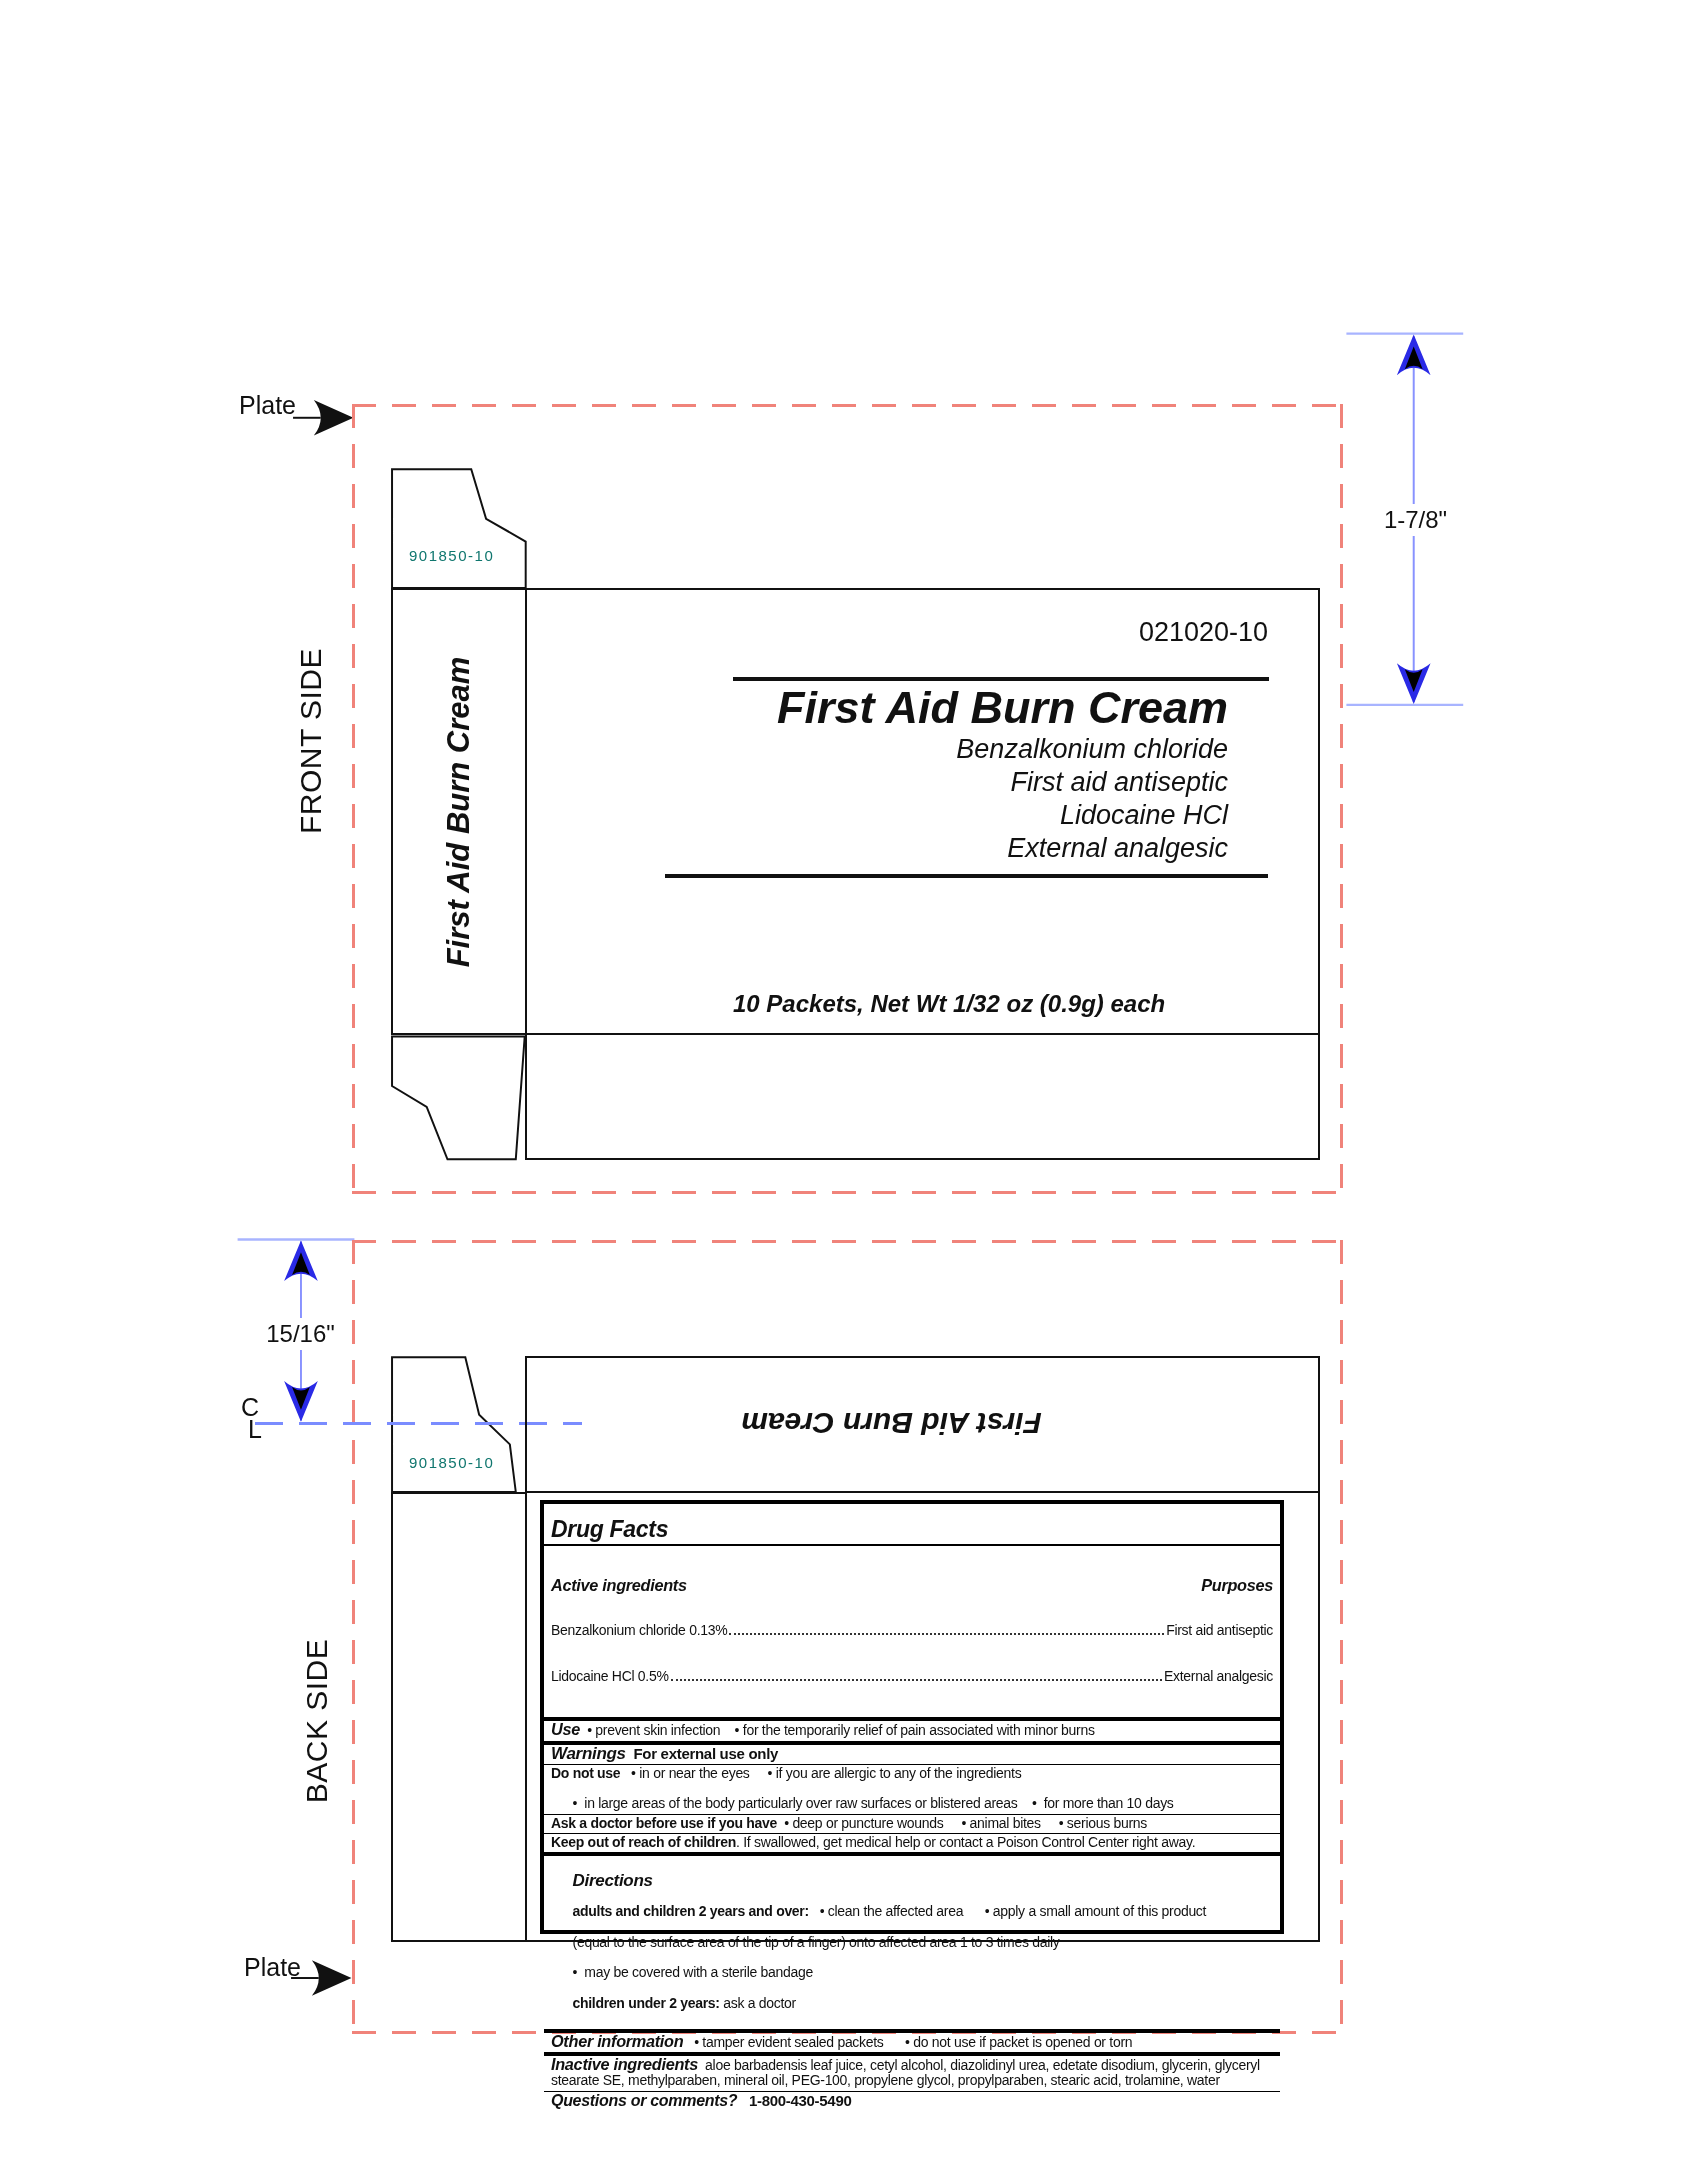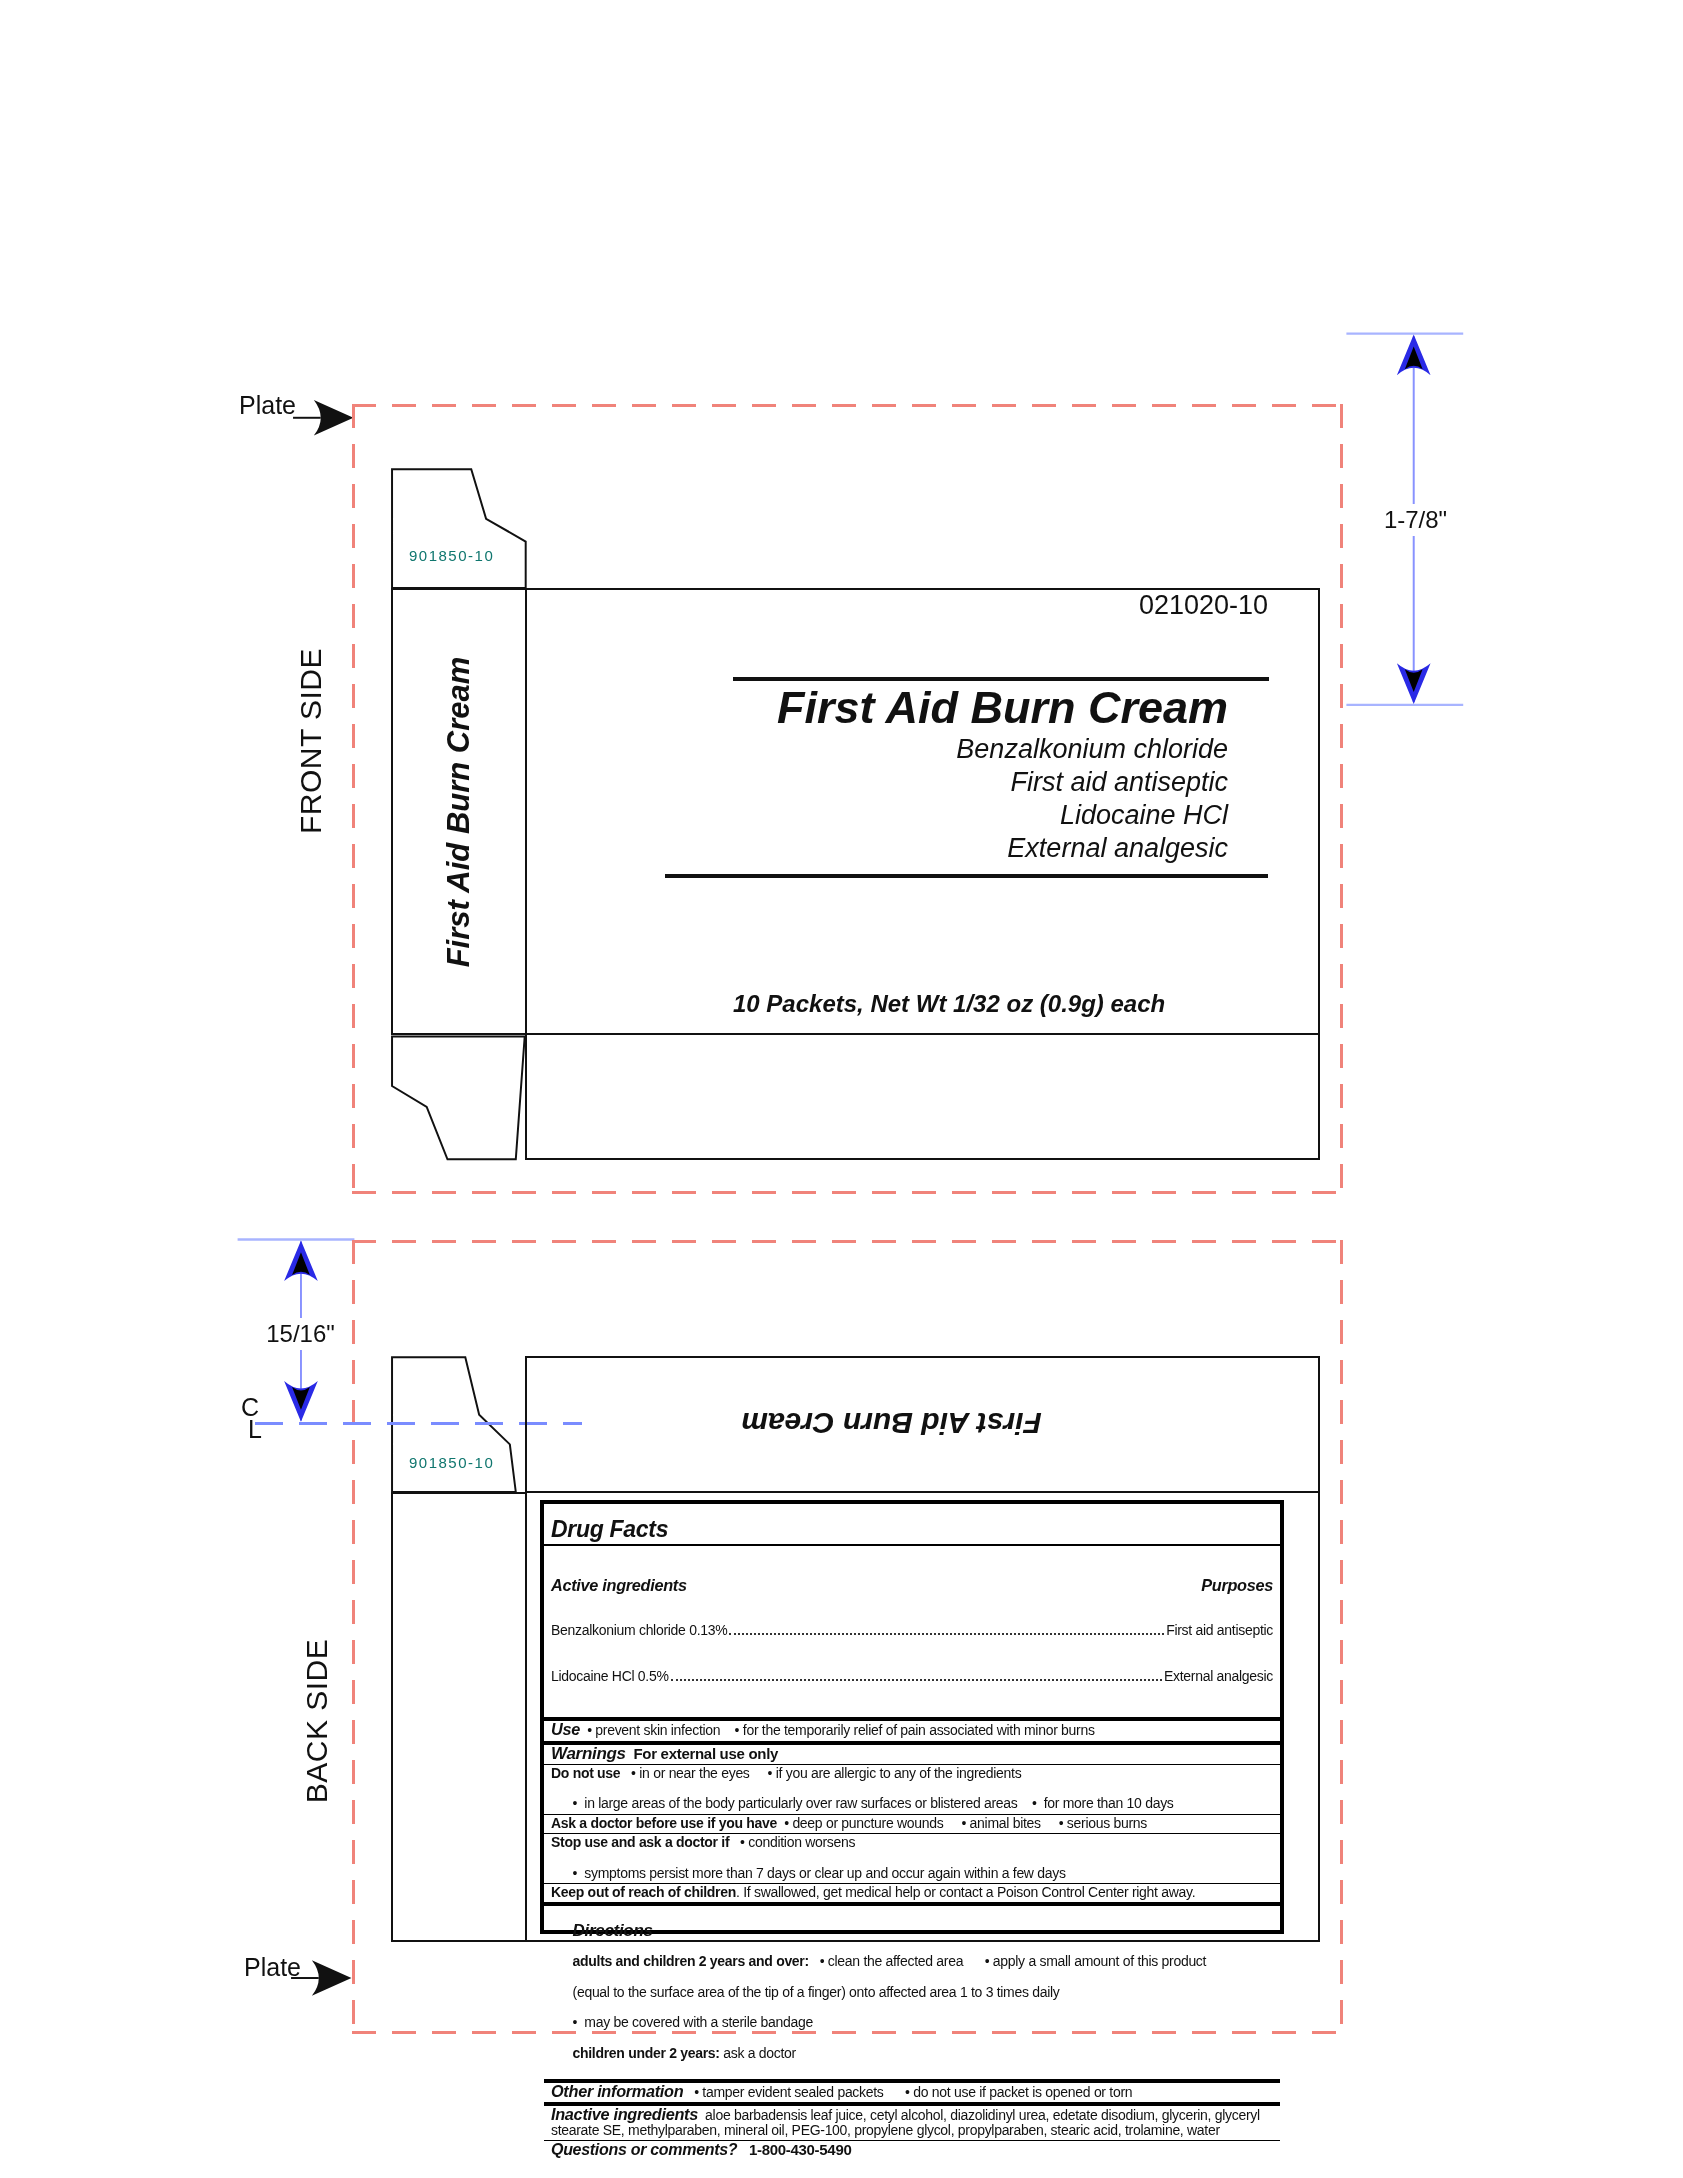--- a/index.html
+++ b/index.html
@@ -95,21 +95,21 @@
 
   <div class="plate-lbl" style="left:239px;top:391px;">Plate</div>
   <div class="vlabel" style="left:172px;top:724px;width:277px;">FRONT SIDE</div>
 
   <div class="flapcode" style="left:409px;top:547px;">901850-10</div>
   <div class="panel" style="left:391px;top:588px;width:136px;height:447px;"></div>
   <div class="spine-title" style="left:300px;top:794px;width:317px;">First Aid Burn Cream</div>
   <div class="panel" style="left:525px;top:588px;width:795px;height:447px;"></div>
   <div class="panel" style="left:525px;top:1033px;width:795px;height:127px;"></div>
 
-  <div class="partnum" style="left:1030px;top:590px;width:238px;">021020-10</div>
+  <div class="partnum" style="left:1030px;top:617px;width:238px;">021020-10</div>
   <div class="hrule" style="left:733px;top:677px;width:536px;height:4px;"></div>
 
   <div class="fp-right" style="left:634px;top:683px;width:594px;">
     <div class="fp-title">First Aid Burn Cream</div>
     <div class="fp-sub">Benzalkonium chloride</div>
     <div class="fp-sub">First aid antiseptic</div>
     <div class="fp-sub">Lidocaine HCl</div>
     <div class="fp-sub">External analgesic</div>
   </div>
 
@@ -161,22 +161,20 @@
 
     <div class="df-row bb3"><span class="df-h">Use</span><span>  • prevent skin infection    • for the temporarily relief of pain associated with minor burns</span></div>
 
     <div class="df-row bb1"><span class="df-h2">Warnings</span><span class="df-b" style="font-size:15px;">  For external use only</span></div>
 
     <div class="df-row bb1"><span class="df-b">Do not use</span><span>   • in or near the eyes     • if you are allergic to any of the ingredients</span><br>
       <span>•  in large areas of the body particularly over raw surfaces or blistered areas    •  for more than 10 days</span></div>
 
     <div class="df-row bb1"><span class="df-b">Ask a doctor before use if you have</span><span>  • deep or puncture wounds     • animal bites     • serious burns</span></div>
 
-    <div class="df-row bb1"><span class="df-b">Stop use and ask a doctor if</span><span>   • condition worsens</span><br>
-      <span>•  symptoms persist more than 7 days or clear up and occur again within a few days</span></div>
 
     <div class="df-row bb3"><span class="df-b">Keep out of reach of children</span><span>. If swallowed, get medical help or contact a Poison Control Center right away.</span></div>
 
     <div class="df-row bb3">
       <span class="df-h2">Directions</span><br>
       <span class="df-b">adults and children 2 years and over:</span><span>   • clean the affected area      • apply a small amount of this product</span><br>
       <span>(equal to the surface area of the tip of a finger) onto affected area 1 to 3 times daily</span><br>
       <span>•  may be covered with a sterile bandage</span><br>
       <span class="df-b">children under 2 years:</span><span> ask a doctor</span>
     </div>

